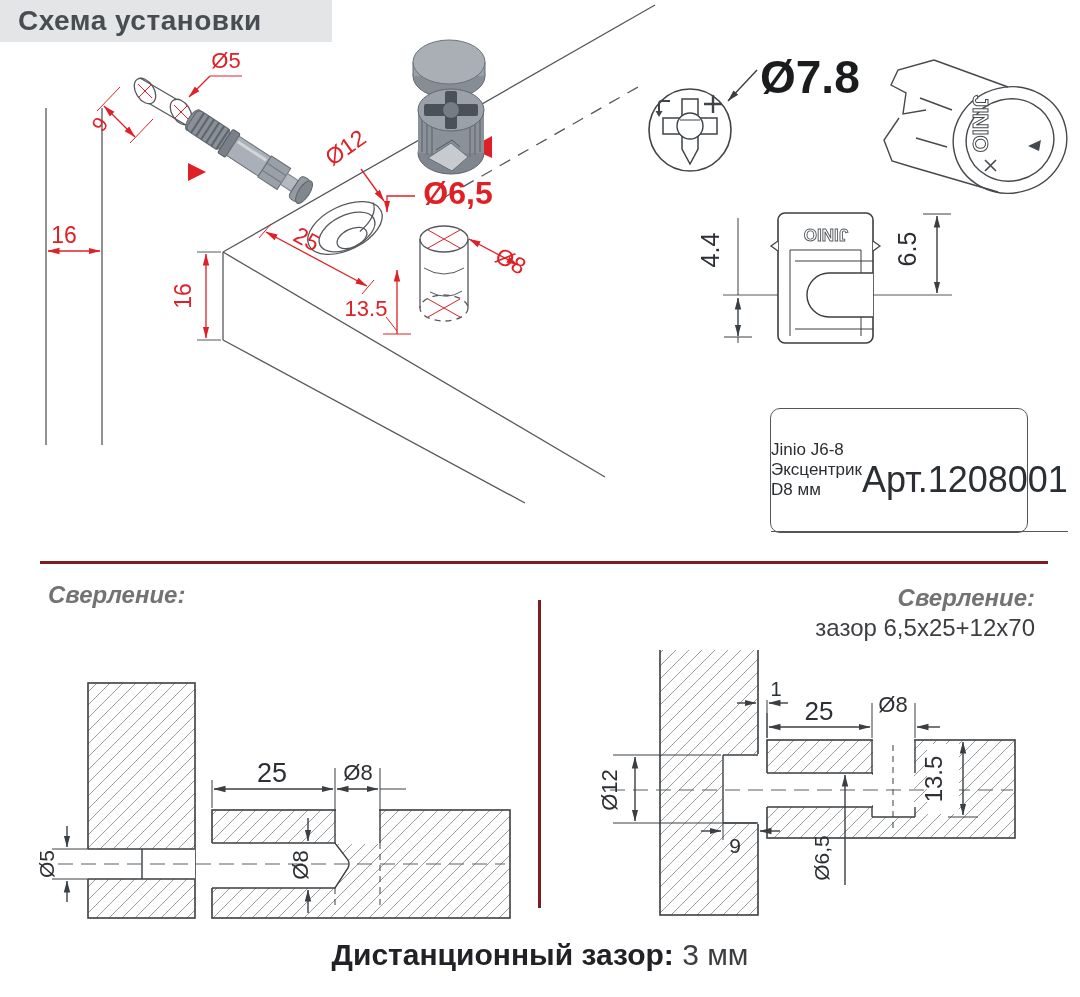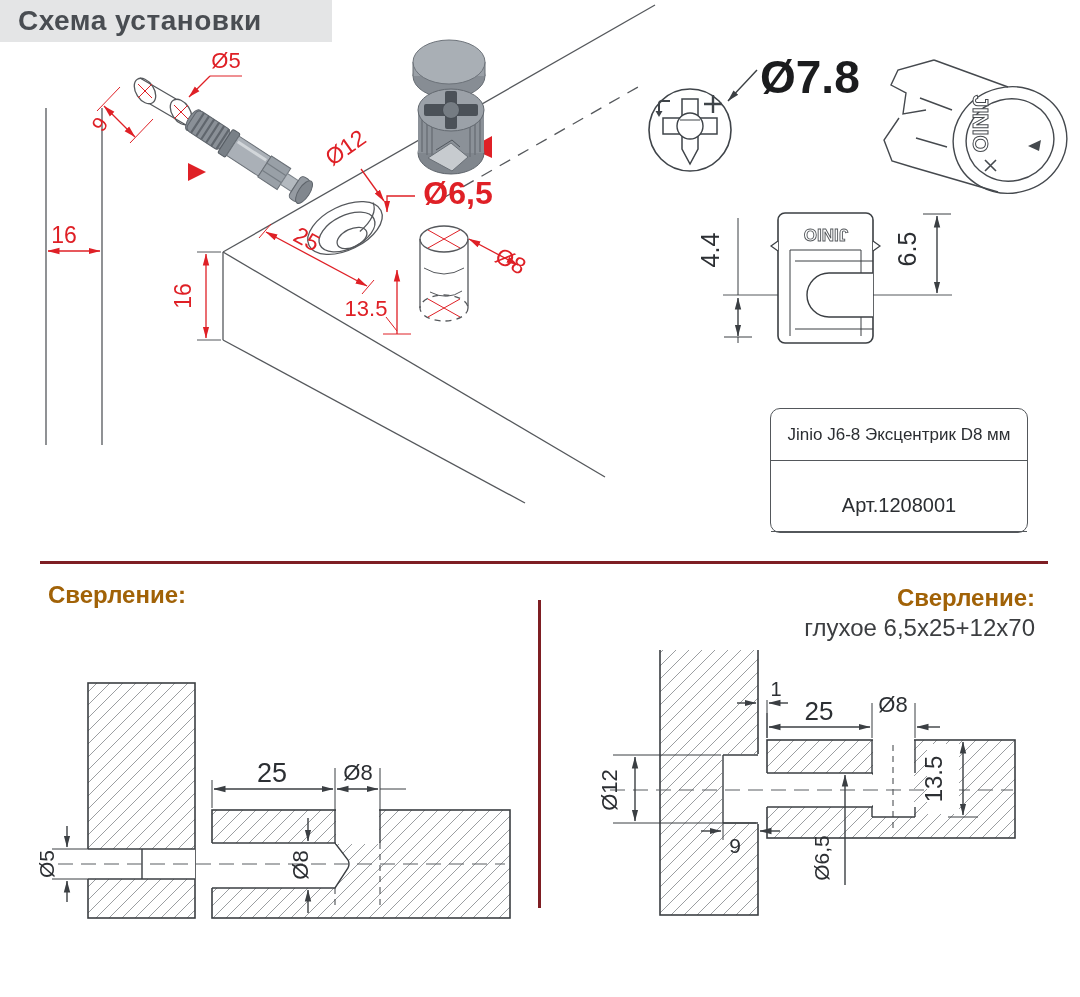--- a/index.html
+++ b/index.html
@@ -5,32 +5,32 @@
   html,body{margin:0;padding:0;background:#fff;}
   .page{position:relative;width:1080px;height:997px;background:#fff;overflow:hidden;
         font-family:"Liberation Sans",sans-serif;}
   svg text{font-family:"Liberation Sans",sans-serif;}
   .title-bar{position:absolute;left:0;top:0;width:332px;height:42px;background:#e4e5e6;
              display:flex;align-items:center;z-index:3;}
   .title-bar span{margin-left:18px;font-size:28px;font-weight:bold;color:#494d52;letter-spacing:.5px;}
   .svg-abs{position:absolute;left:0;top:0;z-index:1;}
   .svg-bottom{position:absolute;left:0;top:650px;z-index:1;}
   .info-box{position:absolute;left:770px;top:408px;width:258px;height:125px;z-index:2;
-            border:1.6px solid #53575b;border-radius:10px;display:flex;flex-direction:column;
+            border:1.6px solid #53575b;border-radius:10px;display:flex;
             background:#fff;box-sizing:border-box;}
   .info-row{flex:1;display:flex;align-items:center;justify-content:center;color:#2b2e32;}
   .info-row.b{border-bottom:1.6px solid #53575b;}
   .info-product{font-size:17px;}
-  .info-article{font-size:20px;margin-top:19px;}
+  .info-article{font-size:36px;margin-top:19px;}
   .info-pack{font-size:17px;gap:8px;}
   .divider-h{position:absolute;left:40px;top:561px;width:1008px;height:3px;background:#7e1e23;z-index:2;}
   .divider-v{position:absolute;left:538px;top:600px;width:3px;height:308px;background:#7e1e23;z-index:2;}
   .head-l{position:absolute;left:48px;top:580px;z-index:2;font-size:24px;line-height:30px;color:#3c3e41;}
   .head-r{position:absolute;right:45px;top:583px;z-index:2;font-size:24px;line-height:30px;color:#3c3e41;text-align:right;}
-  .head-bold{font-weight:bold;color:#a16207;}
+  .head-bold{font-weight:bold;color:#737373;font-style:italic;}
   .caption{position:absolute;left:0;top:938px;width:100%;text-align:center;z-index:2;font-size:30px;color:#3c3e41;}
   .caption .b{font-weight:bold;color:#222226;}
   .tR{fill:#df2026;}
   .tD{fill:#2c2f33;}
   .lnG{stroke:#55585c;stroke-width:1.3;fill:none;}
   .lnR{stroke:#df2026;stroke-width:1.3;fill:none;}
   .lnD{stroke:#3b3f43;stroke-width:1.4;fill:none;}
   .thin{stroke-width:1;}
 </style>
 </head>
@@ -199,21 +199,21 @@
   </div>
 
   <div class="divider-h"></div>
   <div class="divider-v"></div>
 
   <div class="head-l">
     <div class="head-bold">Сверление:</div>
   </div>
   <div class="head-r">
     <div class="head-bold">Сверление:</div>
-    <div>глухое 6,5x25+12x70</div>
+    <div>зазор 6,5x25+12x70</div>
   </div>
 
   <svg class="svg-bottom" width="1080" height="290" viewBox="0 650 1080 290">
 
     <g>
       <rect x="88" y="683" width="107" height="235" fill="url(#hatch)" stroke="#3b3f43" stroke-width="1.6"></rect>
       <rect x="86" y="849" width="109" height="30" fill="#fff"></rect>
       <path class="lnD" d="M88,849 H195 M88,879 H195 M142,849 V879"></path>
       <rect x="212" y="810" width="298" height="108" fill="url(#hatch)" stroke="#3b3f43" stroke-width="1.6"></rect>
       <path d="M210,843 H335 L351,864 L335,888 H210 Z" fill="#fff"></path>
@@ -275,14 +275,18 @@
       <rect x="927" y="744" width="32" height="70" fill="#fff"></rect>
       <path class="lnD thin" d="M948,817 H978"></path>
       <line class="lnD" x1="963" y1="742" x2="963" y2="815" marker-start="url(#arD)" marker-end="url(#arD)"></line>
       <text class="tD" transform="translate(942,779) rotate(-90)" font-size="24" text-anchor="middle">13.5</text>
 
       <path class="lnD" d="M845,885 V775" marker-end="url(#arD)"></path>
       <text class="tD" transform="translate(829,858) rotate(-90)" font-size="21" text-anchor="middle">Ø6,5</text>
     </g>
   </svg>
 
+  <div class="caption">
+    <span class="b">Дистанционный зазор:</span>
+    <span>3 мм</span>
+  </div>
 
 </div>
 
 </body></html>

